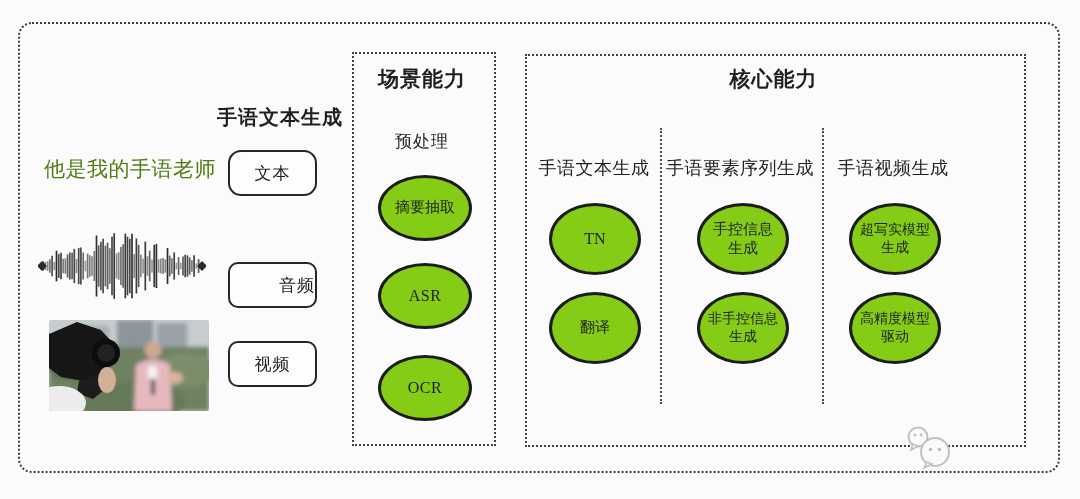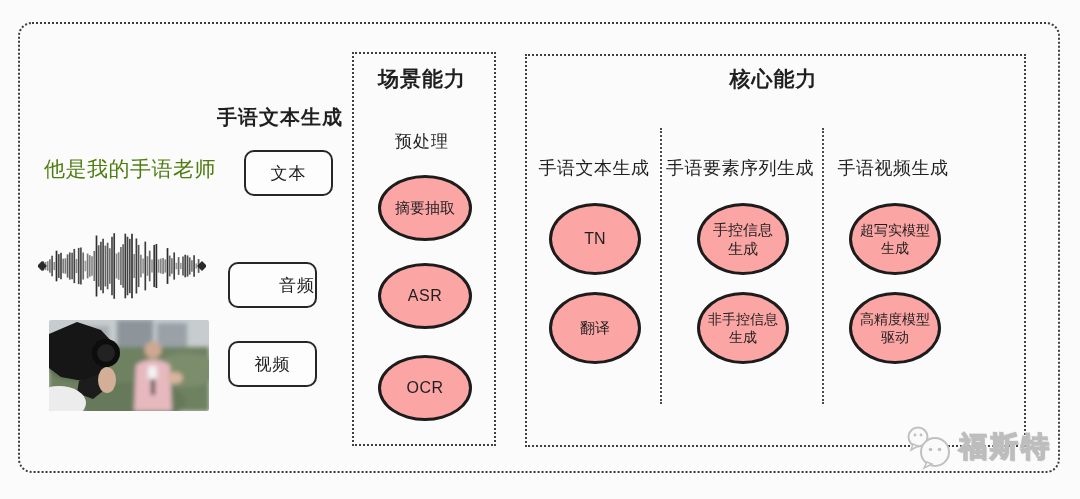--- a/index.html
+++ b/index.html
@@ -11,21 +11,21 @@
          border:2px dotted #3c3c3c;border-radius:14px;}
 
   
   .input-label{position:absolute;left:217px;top:104px;font-size:20px;font-weight:bold;
                letter-spacing:1px;white-space:nowrap;}
   .sentence{position:absolute;left:44px;top:155px;font-size:21px;letter-spacing:0.5px;
             color:#4d7c0f;white-space:nowrap;}
   .io-box{position:absolute;width:85px;height:42px;border:2px solid #262626;border-radius:10px;
           display:flex;align-items:center;justify-content:center;font-size:17px;
           background:rgba(255,255,255,0.6);letter-spacing:1px;}
-  .box-text{left:244px;top:150px;}
+  .box-text{left:228px;top:150px;border-radius:13px;}
   .box-audio{left:228px;top:262px;justify-content:flex-end;}
   .box-video{left:228px;top:341px;}
 
   .waveform{position:absolute;left:38px;top:228px;}
   .video-thumb{position:absolute;left:49px;top:320px;width:160px;height:91px;
                border-radius:2px;overflow:hidden;}
   .video-thumb svg{display:block;}
 
   
   .scene-box{position:absolute;left:352px;top:52px;width:140px;height:390px;
@@ -46,21 +46,21 @@
 
   .col-header{position:absolute;top:156px;width:180px;text-align:center;font-size:18px;
               letter-spacing:0.5px;white-space:nowrap;}
   .col-h1{left:504px;}
   .col-h2{left:650px;}
   .col-h3{left:803px;}
 
   
   .ellipse{position:absolute;border:3px solid #1c1c1c;border-radius:50%;
            display:flex;align-items:center;justify-content:center;text-align:center;
-           background:#fca5a5;font-size:15px;line-height:1.3;white-space:pre-line;}
+           background:#84cc16;font-size:15px;line-height:1.3;white-space:pre-line;font-family:Liberation Serif, serif;}
   .scene-e{width:88px;height:60px;left:378px;}
   .se1{top:175px;}
   .se2{top:263px;font-size:16px;letter-spacing:0.5px;}
   .se3{top:355px;font-size:16px;letter-spacing:0.5px;}
   .core-e{width:86px;height:66px;}
   .ce-tn{left:549px;top:203px;font-size:16px;}
   .ce-fy{left:549px;top:292px;}
   .ce-sk{left:697px;top:203px;}
   .ce-nsk{left:697px;top:292px;font-size:14px;}
   .ce-cxs{left:849px;top:203px;font-size:14px;}
@@ -242,15 +242,14 @@
         <circle cx="32" cy="28" r="14"></circle>
         <path d="M24 38 L21 44 L29 40 Z" stroke-width="1.5"></path>
       </g>
       <g fill="#c0c0c0">
         <circle cx="12" cy="11" r="1.4"></circle>
           <circle cx="18" cy="11" r="1.4"></circle>
         <circle cx="27.5" cy="25.5" r="1.8"></circle>
           <circle cx="36.5" cy="25.5" r="1.8"></circle>
       </g>
     </svg>
-    <span class="wm-text">福斯特</span>
   </div>
 </div>
 
 </body></html>

